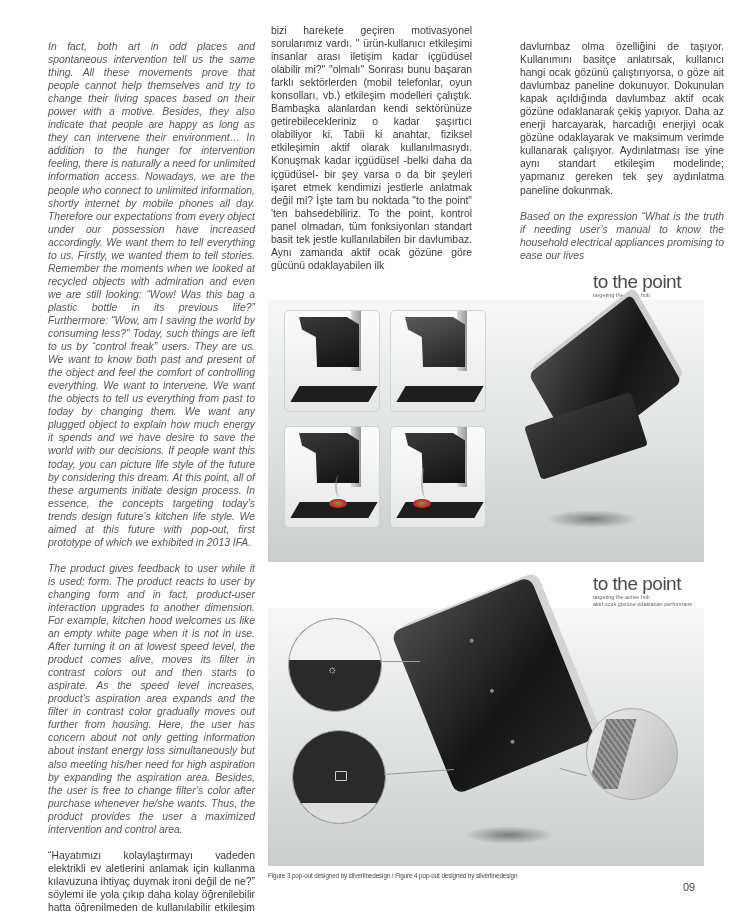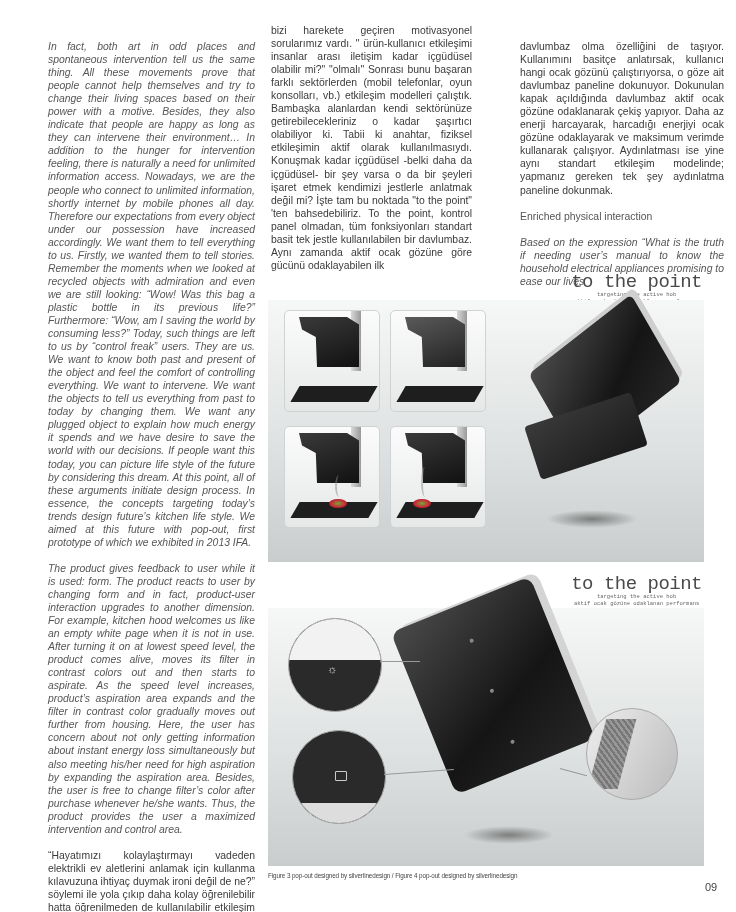--- a/index.html
+++ b/index.html
@@ -8,55 +8,54 @@
   .col p { margin: 0 0 13px 8px; }
   .col1 { left: 40px; top: 40px; width: 215px; }
   .col2 { left: 263px; top: 24px; width: 209px; }
   .col3 { left: 512px; top: 40px; width: 212px; }
   .it { font-style: italic; color: #555; }
   .hd { color: #333; }
   .sub { color: #555; }
   .fig { position: absolute; left: 268px; width: 436px; background: linear-gradient(#f6f7f7, #dfe2e2 55%, #c9cdcd); }
   .fig1 { top: 300px; height: 262px; }
   .fig2 { top: 608px; height: 258px; }
-  .fig-title { position: absolute; right: 34px; text-align: center; font-family: Liberation Mono, monospace; color: #4a4a4a; }
+  .fig-title { position: absolute; right: 44px; text-align: left; font-family: Liberation Sans, sans-serif; color: #4a4a4a; }
   .ft-main { font-size: 19px; line-height: 20px; font-weight: 300; letter-spacing: -0.5px; }
   .ft-sub { font-size: 5.5px; line-height: 6.5px; color: #666; }
   .ft1 { top: 272px; }
   .ft2 { top: 574px; }
   .panel { position: absolute; width: 94px; height: 100px; border: 1px solid #cfd3d3; border-radius: 5px; background: linear-gradient(#fbfbfb, #e6e8e8); }
   .hood-s { position: absolute; left: 14px; top: 6px; width: 60px; height: 50px; background: linear-gradient(160deg, #3a3a3a, #111); clip-path: polygon(0 0, 80% 0, 100% 15%, 100% 100%, 30% 100%, 28% 40%, 5% 25%); }
   .pipe-s { position: absolute; left: 66px; top: 0; width: 10px; height: 60px; background: linear-gradient(90deg, #d8d8d8, #999); }
   .hob-s { position: absolute; left: 10px; top: 75px; width: 78px; height: 16px; background: #1e1e1e; transform: skewX(-30deg); }
   .pan { position: absolute; left: 44px; top: 72px; width: 18px; height: 9px; border-radius: 50%; background: radial-gradient(#7aa33a, #c23 60%, #333); }
   .steam { position: absolute; left: 50px; top: 48px; width: 6px; height: 22px; border-left: 2px solid rgba(140,140,140,.5); border-radius: 50%; }
   .hood-big { position: absolute; background: linear-gradient(150deg, #4a4a4a 0%, #151515 60%, #262626); }
   .shadow { position: absolute; border-radius: 50%; background: radial-gradient(rgba(80,80,80,.65), rgba(120,120,120,0) 70%); }
   .circle { position: absolute; border-radius: 50%; border: 1px solid #aaa; overflow: hidden; background: #2a2a2a; }
   .leader { position: absolute; height: 1px; background: #999; transform-origin: 0 0; }
   .caption { position: absolute; left: 268px; top: 872px; font-size: 6.3px; color: #444; letter-spacing: -0.1px; }
-  .pagenum { position: absolute; left: 683px; top: 881px; font-size: 11px; color: #444; margin-left: 22px; }
+  .pagenum { position: absolute; left: 683px; top: 881px; font-size: 11px; color: #444; }
   .dot { position: absolute; width: 4px; height: 4px; border-radius: 50%; background: #888; }
 </style>
 </head>
 <body>
 
 <div class="col col1">
   <p class="it">In fact, both art in odd places and spontaneous intervention tell us the same thing. All these movements prove that people cannot help themselves and try to change their living spaces based on their power with a motive. Besides, they also indicate that people are happy as long as they can intervene their environment… In addition to the hunger for intervention feeling, there is naturally a need for unlimited information access. Nowadays, we are the people who connect to unlimited information, shortly internet by mobile phones all day. Therefore our expectations from every object under our possession have increased accordingly. We want them to tell everything to us. Firstly, we wanted them to tell stories. Remember the moments when we looked at recycled objects with admiration and even we are still looking: “Wow! Was this bag a plastic bottle in its previous life?” Furthermore: “Wow, am I saving the world by consuming less?” Today, such things are left to us by “control freak” users. They are us. We want to know both past and present of the object and feel the comfort of controlling everything. We want to intervene. We want the objects to tell us everything from past to today by changing them. We want any plugged object to explain how much energy it spends and we have desire to save the world with our decisions. If people want this today, you can picture life style of the future by considering this dream.  At this point, all of these arguments initiate design process. In essence, the concepts targeting today’s trends design future’s kitchen life style. We aimed at this future with pop-out, first prototype of which we exhibited in 2013 IFA.</p>
   <p class="it">The product gives feedback to user while it is used: form. The product reacts to user by changing form and in fact, product-user interaction upgrades to another dimension. For example, kitchen hood welcomes us like an empty white page when it is not in use. After turning it on at lowest speed level, the product comes alive, moves its filter in contrast colors out and then starts to aspirate. As the speed level increases, product’s aspiration area expands and the filter in contrast color gradually moves out further from housing. Here, the user has concern about not only getting information about instant energy loss simultaneously but also meeting his/her need for high aspiration by expanding the aspiration area. Besides, the user is free to change filter’s color after purchase whenever he/she wants. Thus, the product provides the user a maximized intervention and control area.</p>
   <p>“Hayatımızı kolaylaştırmayı vadeden elektrikli ev aletlerini anlamak için kullanma kılavuzuna ihtiyaç duymak ironi değil de ne?” söylemi ile yola çıkıp daha kolay öğrenilebilir hatta öğrenilmeden de kullanılabilir etkileşim modelleri üzerinde çalışmaya başladık. Geleceğin mutfağı bir sınav alanı olmamalıydı. Geleceğin mutfağı hayatı ekstra fonksiyonları hayatı zorlaştırmak için değil kolaylaştırmak için kullanmalı. Sürecin başında</p>
 </div>
 
 <div class="col col2">
   <p>bizi harekete geçiren motivasyonel sorularımız vardı. " ürün-kullanıcı etkileşimi insanlar arası iletişim kadar içgüdüsel olabilir mi?"  "olmalı" Sonrası bunu başaran farklı sektörlerden (mobil telefonlar, oyun konsolları, vb.) etkileşim modelleri çalıştık. Bambaşka alanlardan kendi sektörünüze getirebilecekleriniz o kadar şaşırtıcı olabiliyor ki. Tabii ki anahtar, fiziksel etkileşimin aktif olarak kullanılmasıydı. Konuşmak kadar içgüdüsel -belki daha da içgüdüsel- bir şey varsa o da bir şeyleri işaret etmek kendimizi jestlerle anlatmak değil mi? İşte tam bu noktada "to the point" 'ten bahsedebiliriz. To the point, kontrol panel olmadan, tüm fonksiyonları standart basit tek jestle kullanılabilen bir davlumbaz. Aynı zamanda aktif ocak gözüne göre gücünü odaklayabilen ilk</p>
 </div>
 
 <div class="col col3">
   <p>davlumbaz olma özelliğini de taşıyor. Kullanımını basitçe anlatırsak, kullanıcı hangi ocak gözünü çalıştırıyorsa, o göze ait davlumbaz paneline dokunuyor. Dokunulan kapak açıldığında davlumbaz aktif ocak gözüne odaklanarak çekiş yapıyor. Daha az enerji harcayarak, harcadığı enerjiyi ocak gözüne odaklayarak ve maksimum verimde kullanarak çalışıyor. Aydınlatması ise yine aynı standart etkileşim modelinde; yapmanız gereken tek şey aydınlatma paneline dokunmak.</p>
-  <p class="sub">Enriched physical interaction</p>
   <p class="it">Based on the expression “What is the truth if needing user’s manual to know the household electrical appliances promising to ease our lives</p>
 </div>
 
 <div class="fig-title ft1">
   <div class="ft-main">to the point</div>
   <div class="ft-sub">targeting the active hob</div>
   <div class="ft-sub">aktif ocak gözüne odaklanan performans</div>
 </div>
 
 <div class="fig fig1">

